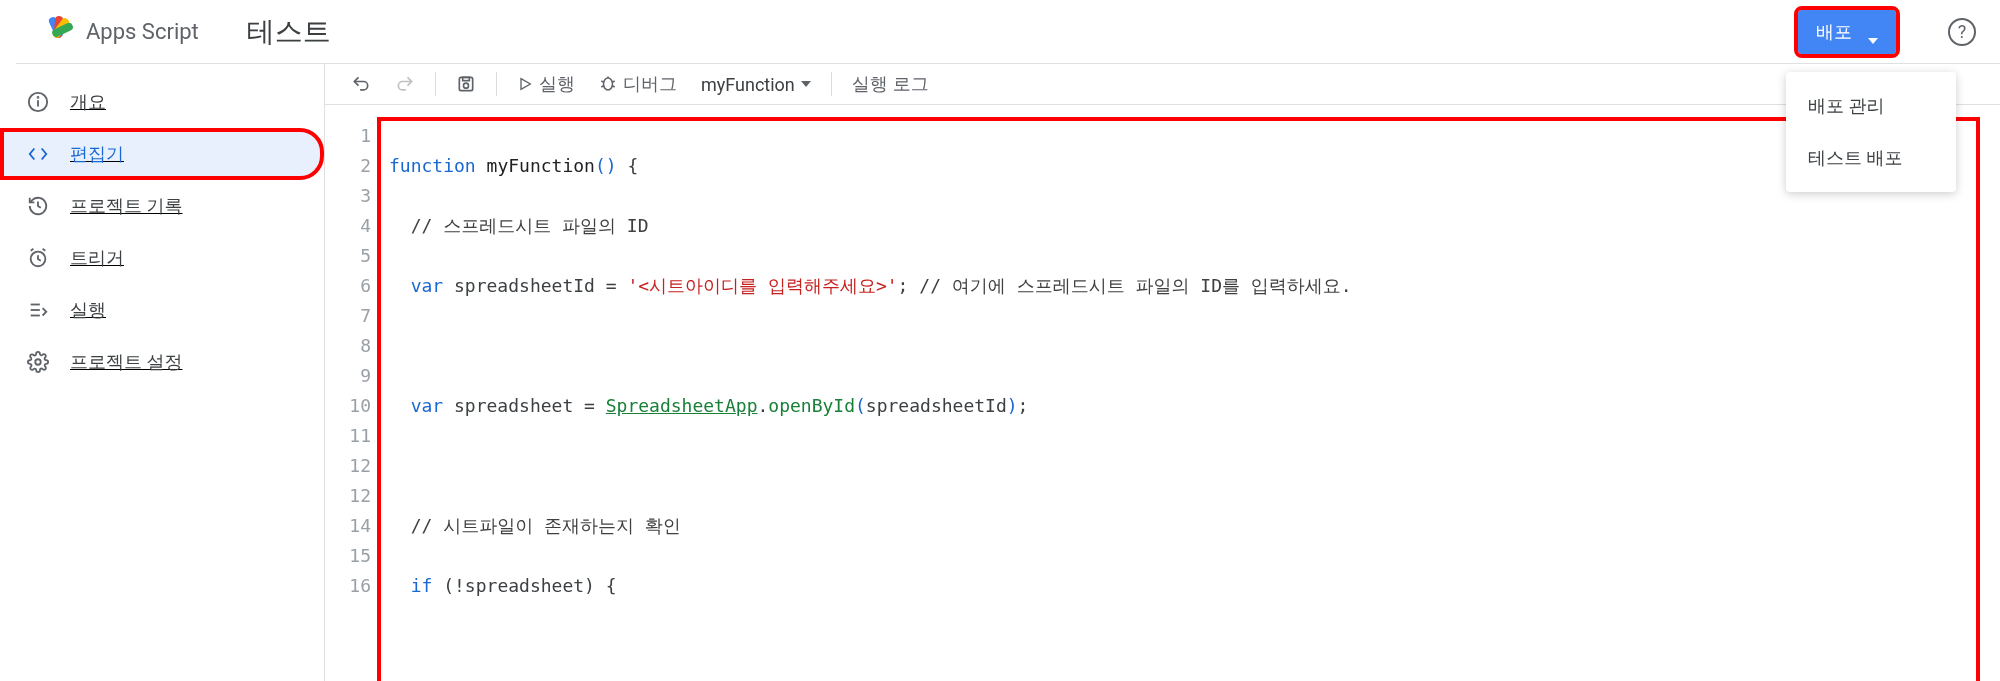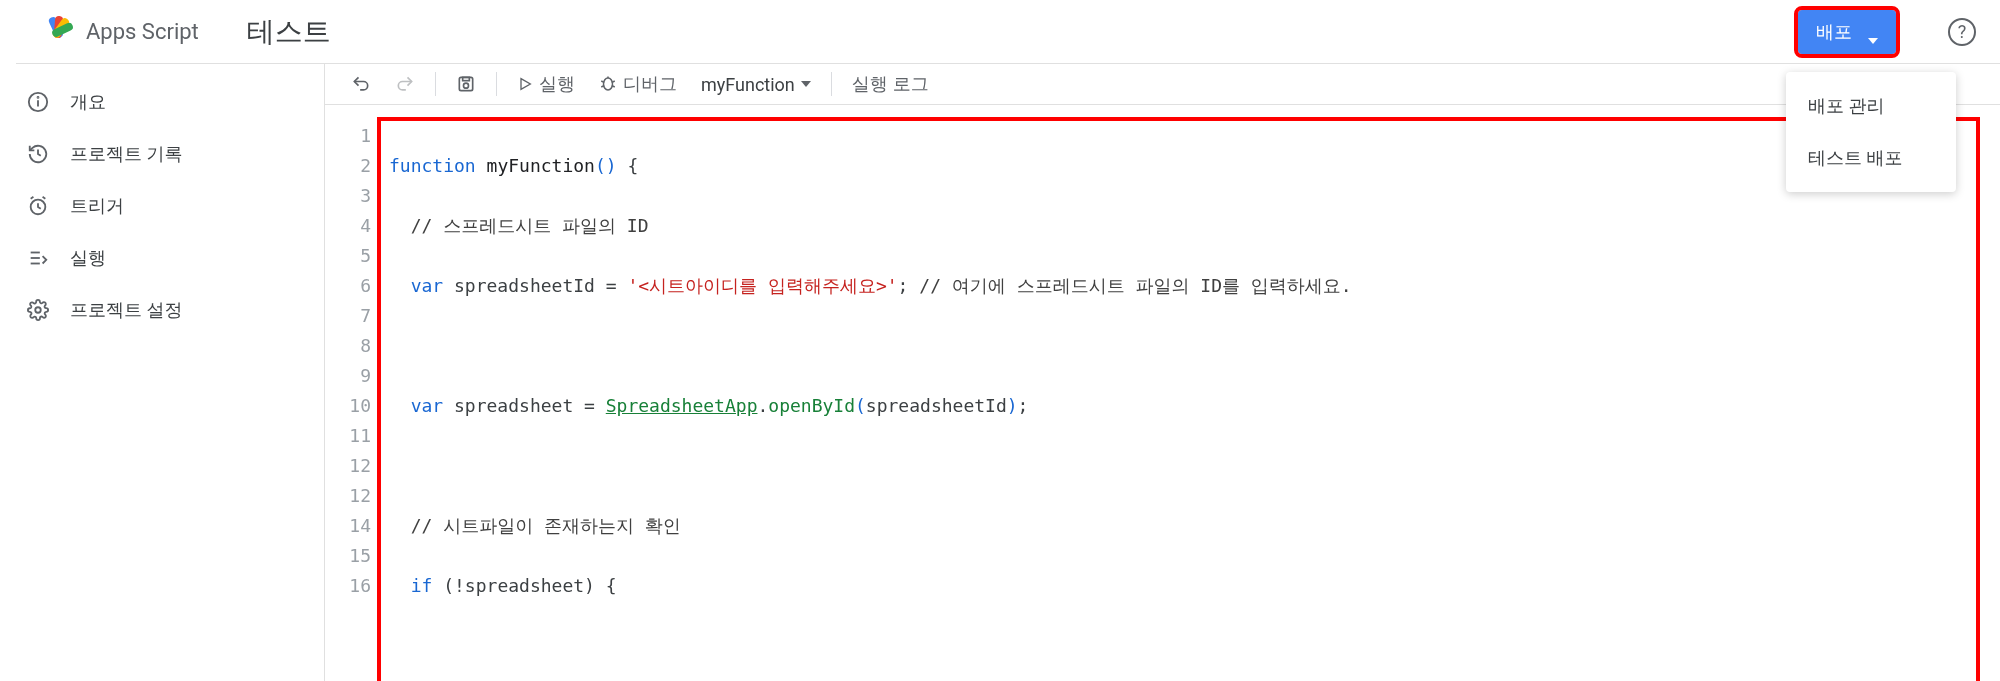--- a/index.html
+++ b/index.html
@@ -9,21 +9,21 @@
 .logo-wrap { display: flex; align-items: center; gap: 10px; }
 .logo-icon { width: 36px; height: 36px; position: relative; }
 .logo-text { font-size: 22px; color: #5f6368; }
 .project-title { font-size: 28px; color: #3c4043; margin-left: 48px; }
 .deploy-btn { margin-left: auto; background: #4285f4; color: #fff; border: none; padding: 10px 18px; border-radius: 4px; font-size: 18px; display: flex; align-items: flex-end; gap: 16px; cursor: pointer; outline: 4px solid #ff0000; }
 .deploy-btn .arrow { border-top: 6px solid #fff; border-left: 5px solid transparent; border-right: 5px solid transparent; }
 .help-icon { margin-left: 52px; width: 28px; height: 28px; border: 2px solid #5f6368; border-radius: 50%; display: flex; align-items: center; justify-content: center; font-size: 18px; color: #5f6368; cursor: pointer; }
 
 .body-wrap { display: flex; height: calc(100% - 64px); }
 
-.sidebar { width: 324px; padding-top: 12px; }
+.sidebar { width: 324px; padding-top: 12px; text-decoration: underline; }
 .sidebar-item { display: flex; align-items: center; gap: 20px; padding: 14px 26px; font-size: 18px; color: #3c4043; cursor: pointer; border-radius: 0 24px 24px 0; }
 .sidebar-item.active { background: #e8f0fe; color: #1967d2; outline: 4px solid #ff0000; outline-offset: -4px; }
 .sidebar-item .icon { width: 24px; height: 24px; display: flex; align-items: center; justify-content: center; }
 .sidebar-item svg { stroke: #5f6368; fill: none; stroke-width: 2; }
 .sidebar-item.active svg { stroke: #1967d2; }
 
 .main { flex: 1; border-left: 1px solid #e0e0e0; display: flex; flex-direction: column; }
 
 .toolbar { height: 48px; display: flex; align-items: center; padding: 0 16px; gap: 4px; border-bottom: 1px solid #e0e0e0; }
 .tbtn { background: none; border: none; padding: 8px 10px; cursor: pointer; color: #5f6368; font-size: 18px; display: flex; align-items: center; gap: 6px; }
@@ -77,20 +77,29 @@
   <div class="sidebar">
     <div class="sidebar-item">
       <span class="icon">
           <svg width="22" height="22" viewBox="0 0 24 24">
             <circle cx="12" cy="12" r="10"></circle>
             <line x1="12" y1="10" x2="12" y2="17"></line>
             <circle cx="12" cy="7" r="0.5" fill="#5f6368"></circle>
           </svg>
         </span>
       <span>개요</span>
+    </div>
+    <div class="sidebar-item active">
+      <span class="icon">
+          <svg width="22" height="22" viewBox="0 0 24 24">
+            <polyline points="8 6 3 12 8 18"></polyline>
+            <polyline points="16 6 21 12 16 18"></polyline>
+          </svg>
+        </span>
+      <span>편집기</span>
     </div>
     <div class="sidebar-item">
       <span class="icon">
           <svg width="22" height="22" viewBox="0 0 24 24">
             <path d="M3 12a9 9 0 1 0 3-6.7L3 8"></path>
             <polyline points="3 3 3 8 8 8"></polyline>
             <polyline points="12 7 12 12 15 14"></polyline>
           </svg>
         </span>
       <span>프로젝트 기록</span>

